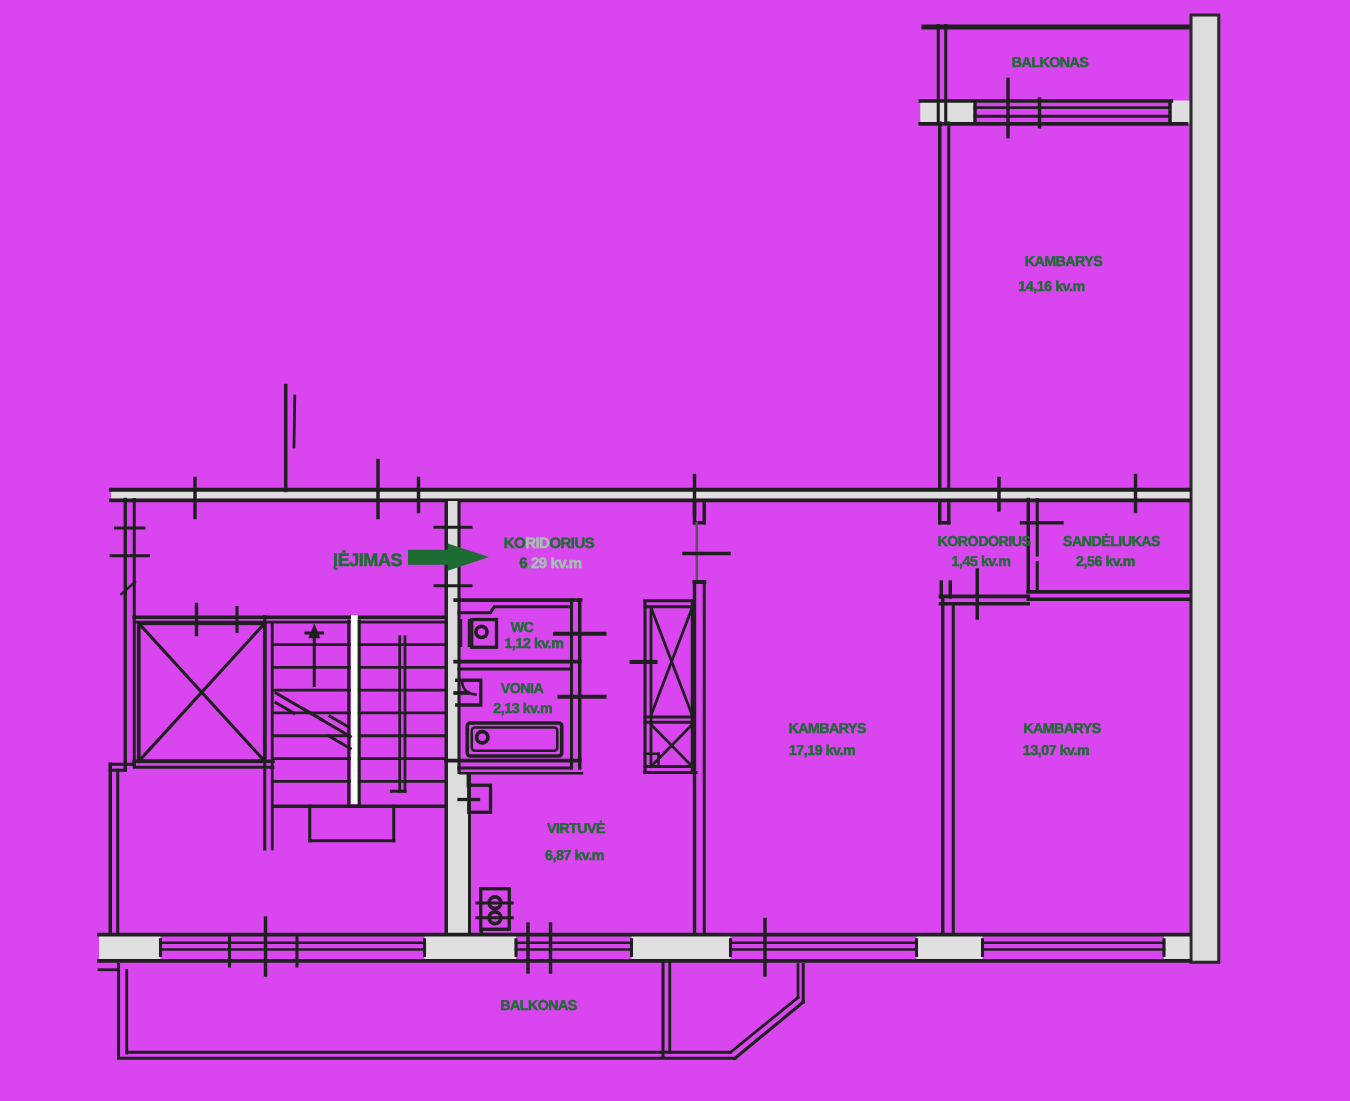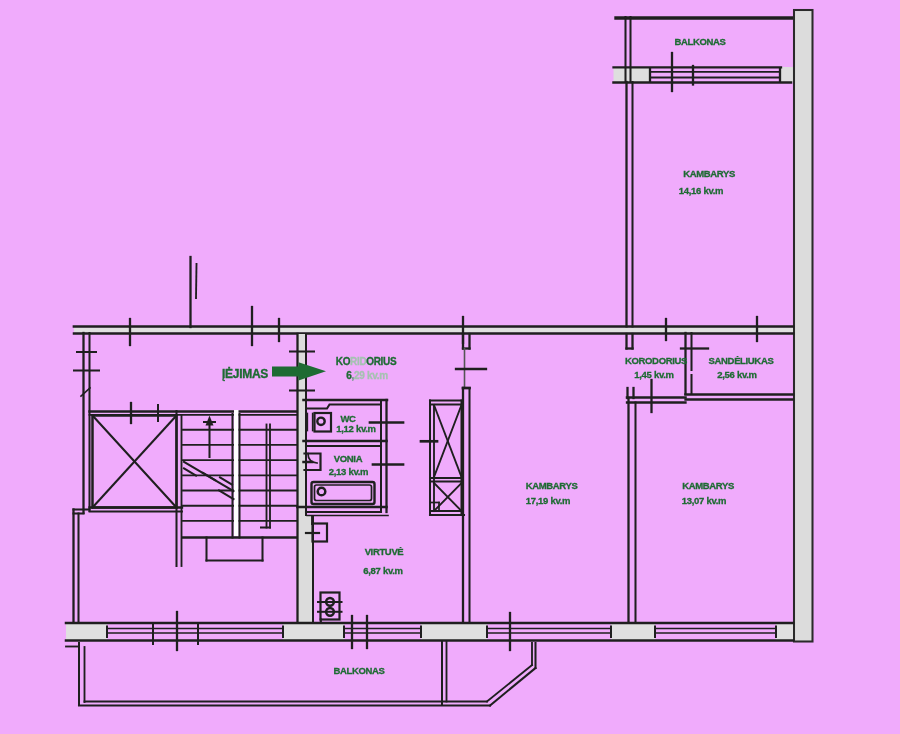--- a/index.html
+++ b/index.html
@@ -1,16 +1,16 @@
 <!DOCTYPE html>
 <html><head>
 <meta charset="utf-8">
 <style>
   html,body{margin:0;padding:0;background:#ffffff;}
-  .page{position:relative;width:900px;height:734px;background:#f0abfc;overflow:hidden;
+  .page{position:relative;width:900px;height:734px;background:#d946ef;overflow:hidden;
         font-family:"Liberation Sans", sans-serif;}
   svg{position:absolute;left:0;top:0;}
   text{font-family:"Liberation Sans", sans-serif;font-weight:bold;}
   .lbl{fill:#1e6b33;stroke:#1e6b33;stroke-width:0.3px;font-size:9.5px;letter-spacing:-0.35px;}
   .lbl2{fill:#1e6b33;stroke:#1e6b33;stroke-width:0.3px;font-size:9.5px;letter-spacing:-0.3px;}
   .faded{fill:#a5c2b1;stroke:#a5c2b1;stroke-width:0.3px;}
   .mid{fill:#6f9c82;stroke:#6f9c82;stroke-width:0.3px;}
 </style>
 </head>
 <body>

